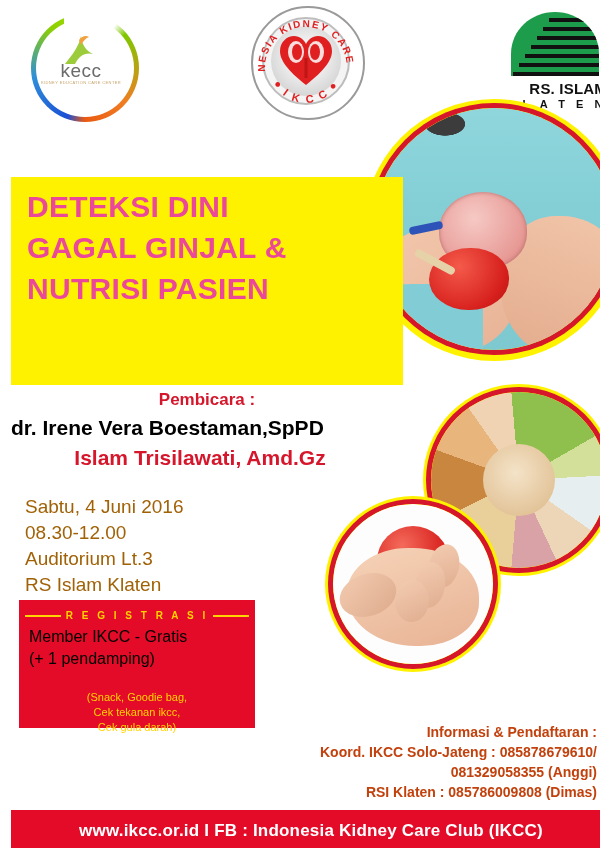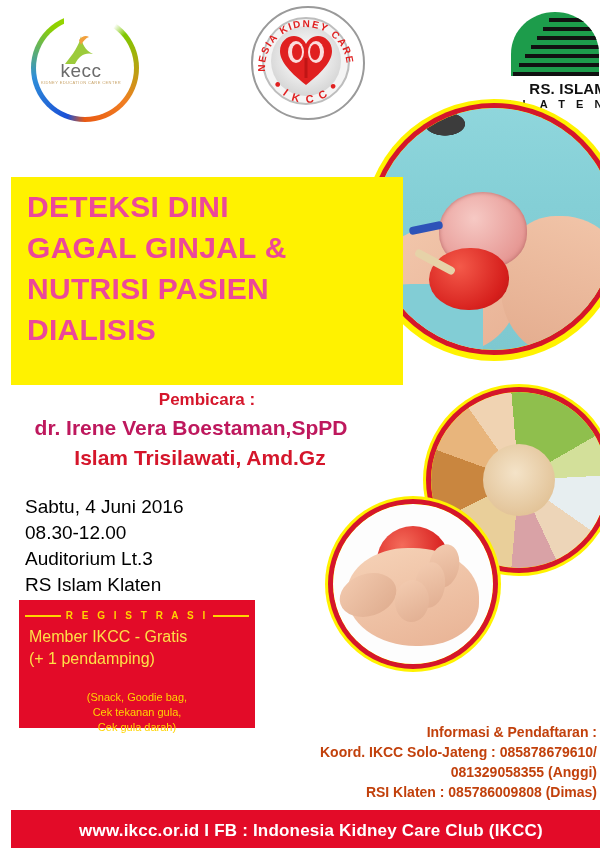--- a/index.html
+++ b/index.html
@@ -100,36 +100,36 @@
     background:linear-gradient(160deg,#f6d3b8,#e8b294);}
   .hand-thumb{position:absolute;left:6px;top:70px;width:58px;height:42px;border-radius:50%;
     background:linear-gradient(150deg,#f3cbb0,#deab8d);transform:rotate(-18deg);}
   .red-ball{position:absolute;left:44px;top:22px;width:72px;height:70px;border-radius:50%;
     background:radial-gradient(circle at 35% 28%,#f46b5a,#d8201f 62%,#ab1312 100%);}
   .finger{position:absolute;border-radius:50%;background:linear-gradient(150deg,#f4cdb2,#e0ad90);}
 
   
   .pembicara{position:absolute;left:0;top:390px;width:392px;text-align:center;
     font-size:17px;font-weight:bold;color:#d5162b;}
-  .speaker1{position:absolute;left:0;top:416px;width:360px;text-align:center;
-    font-size:21px;font-weight:bold;color:#be185d;white-space:nowrap;}
+  .speaker1{position:absolute;left:0;top:416px;width:360px;text-align:left;
+    font-size:21px;font-weight:bold;color:#000000;white-space:nowrap;}
   .speaker2{position:absolute;left:0;top:446px;width:378px;text-align:center;
     font-size:21px;font-weight:bold;color:#d5162b;white-space:nowrap;}
 
   
   .details{position:absolute;left:14px;top:494px;}
-  .details div{font-size:19px;line-height:26px;color:#000000;white-space:nowrap;}
+  .details div{font-size:19px;line-height:26px;color:#a16207;white-space:nowrap;}
 
   
   .reg-box{position:absolute;left:8px;top:600px;width:236px;height:128px;background:#e30b28;}
   .reg-head{position:absolute;left:0;top:10px;width:236px;display:flex;align-items:center;justify-content:center;gap:5px;}
   .reg-rule{height:2px;background:#ffd400;flex:0 0 36px;}
   .reg-title{font-size:10px;font-weight:bold;color:#ffd400;letter-spacing:3px;white-space:nowrap;}
   .reg-lines{position:absolute;left:10px;top:26px;width:224px;}
-  .reg-lines div{font-size:16px;line-height:22px;color:#fde047;white-space:nowrap;}
+  .reg-lines div{font-size:16px;line-height:22px;color:#000000;white-space:nowrap;}
   .reg-note{position:absolute;left:0;top:90px;width:236px;text-align:center;}
   .reg-note div{font-size:11px;line-height:15px;color:#ffd400;}
 
   
   .contact{position:absolute;right:14px;top:722px;text-align:right;}
   .contact div{font-size:14px;line-height:20px;font-weight:bold;color:#c2410c;white-space:nowrap;}
 
   
   .footer{position:absolute;left:0;top:810px;width:600px;height:38px;background:#e30b28;}
   .footer-text{position:absolute;left:0;top:0;width:600px;height:41px;
@@ -215,21 +215,20 @@
       <div class="kidney-red"></div>
       <div class="kidney-tube"></div>
     </div>
   </div>
 
   <div class="yellow-banner"></div>
   <div class="title-block">
     <div class="title-line">DETEKSI DINI</div>
     <div class="title-line">GAGAL GINJAL &amp;</div>
     <div class="title-line">NUTRISI PASIEN</div>
-    <div class="title-line">DIALISIS</div>
   </div>
 
   <div class="food-ringy"></div>
   <div class="photo photo-food">
     <div class="food-img">
       <div class="food-center"></div>
     </div>
   </div>
 
   <div class="ball-ringy"></div>
@@ -260,21 +259,21 @@
       <span class="reg-rule"></span>
       <span class="reg-title">R E G I S T R A S I</span>
       <span class="reg-rule"></span>
     </div>
     <div class="reg-lines">
       <div>Member IKCC - Gratis</div>
       <div>(+ 1 pendamping)</div>
     </div>
     <div class="reg-note">
       <div>(Snack, Goodie bag,</div>
-      <div>Cek tekanan gula,</div>
+      <div>Cek tekanan ikcc,</div>
       <div>Cek gula darah)</div>
     </div>
   </div>
 
   <div class="contact">
     <div>Informasi &amp; Pendaftaran :</div>
     <div>Koord. IKCC Solo-Jateng : 085878679610/</div>
     <div>081329058355 (Anggi)</div>
     <div>RSI Klaten : 085786009808 (Dimas)</div>
   </div>

